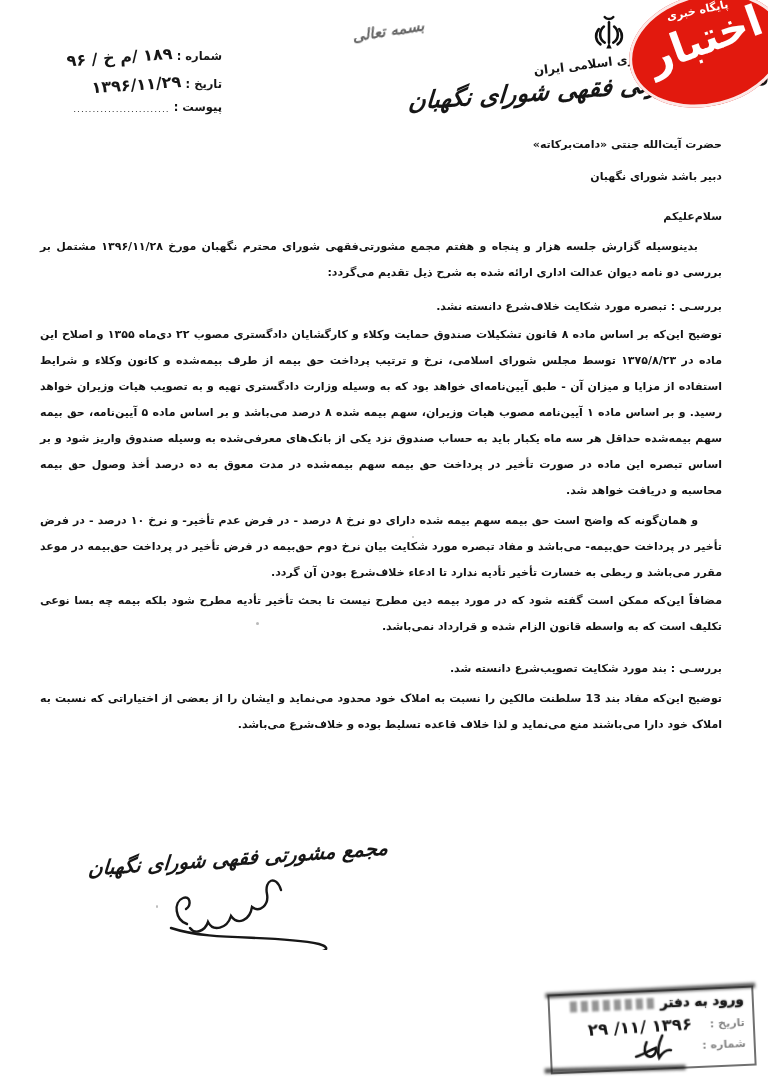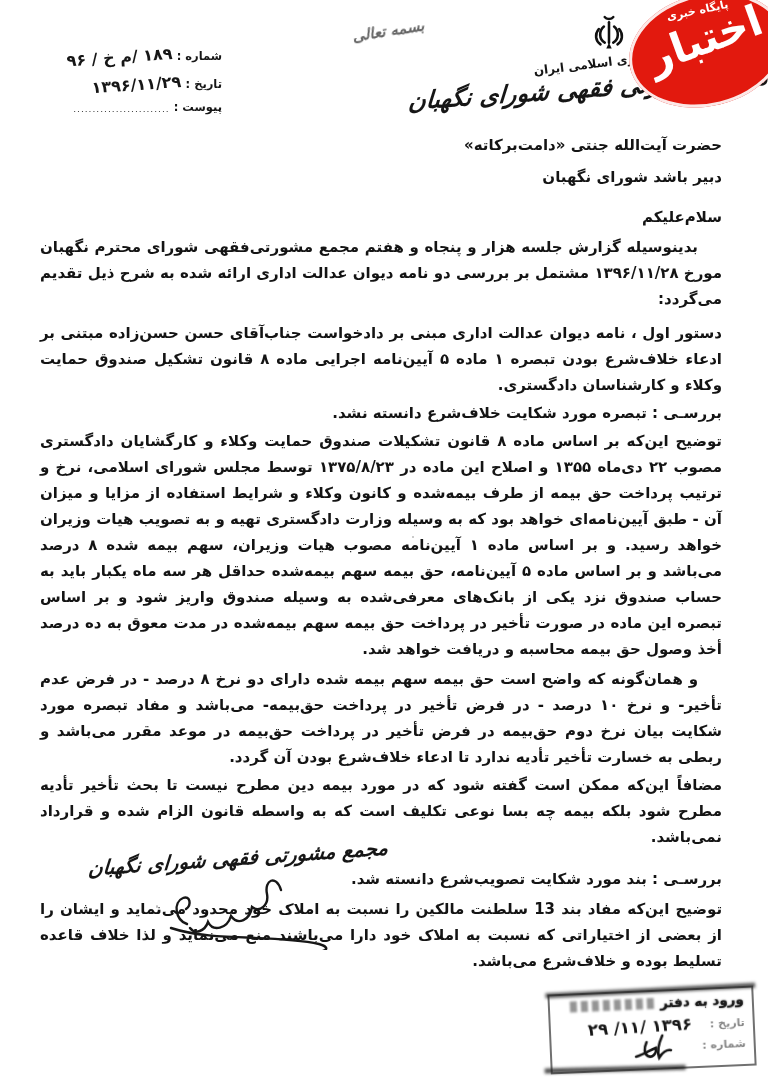--- a/index.html
+++ b/index.html
@@ -41,21 +41,21 @@
     box-shadow:inset 0 0 0 3px rgba(255,255,255,.9), inset 0 0 0 14px transparent;
   }
   .wm-top{color:#fff;font-size:11px;font-weight:700;margin-top:9px;transform:rotate(2deg);white-space:nowrap;}
   .wm-name{
     color:#fff;font-size:42px;font-weight:700;line-height:1;margin-top:2px;
     transform:rotate(-6deg);white-space:nowrap;letter-spacing:1px;
   }
   
   .body-text{position:absolute;top:132px;right:46px;left:40px;direction:rtl;}
   .body-text p{
-    margin:0;text-align:justify;font-size:15px;font-weight:700;line-height:26px;color:#141414;
+    margin:0;text-align:justify;font-size:11px;font-weight:700;line-height:26px;color:#141414;
   }
   .p-name{margin-bottom:6px !important;}
   .p-title{margin-bottom:14px !important;}
   .p-greet{margin-bottom:4px !important;}
   .p-intro{margin-bottom:8px !important;text-indent:24px;}
   .p-head{margin-bottom:2px !important;}
   .p-verdict{margin-bottom:2px !important;}
   .p-expl{margin-bottom:4px !important;}
   .p-note1{margin-bottom:2px !important;text-indent:24px;}
   .p-note2{margin-bottom:16px !important;}
@@ -140,21 +140,20 @@
   <div class="wm" id="wm-ellipse" style="background: rgb(226, 25, 14);">
     <span class="wm-top">پایگاه خبری</span>
     <span class="wm-name">اختبار</span>
   </div>
 
   <div class="body-text">
     <p class="p-name">حضرت آیت‌الله جنتی «دامت‌برکاته»</p>
     <p class="p-title">دبیر باشد شورای نگهبان</p>
     <p class="p-greet">سلام‌علیکم</p>
     <p class="p-intro">بدینوسیله گزارش جلسه هزار و پنجاه و هفتم مجمع مشورتی‌فقهی شورای محترم نگهبان مورخ ۱۳۹۶/۱۱/۲۸ مشتمل بر بررسی دو نامه دیوان عدالت اداری ارائه شده به شرح ذیل تقدیم می‌گردد:</p>
-    <p class="p-head">دستور اول ، نامه دیوان عدالت اداری مبنی بر دادخواست جناب‌آقای حسن حسن‌زاده مبتنی بر ادعاء خلاف‌شرع بودن تبصره ۱ ماده ۵ آیین‌نامه اجرایی ماده ۸ قانون تشکیل صندوق حمایت وکلاء و کارشناسان دادگستری.</p>
     <p class="p-verdict">بررسـی : تبصره مورد شکایت خلاف‌شرع دانسته نشد.</p>
     <p class="p-expl">توضیح این‌که بر اساس ماده ۸ قانون تشکیلات صندوق حمایت وکلاء و کارگشایان دادگستری مصوب ۲۲ دی‌ماه ۱۳۵۵ و اصلاح این ماده در ۱۳۷۵/۸/۲۳ توسط مجلس شورای اسلامی، نرخ و ترتیب پرداخت حق بیمه از طرف بیمه‌شده و کانون وکلاء و شرایط استفاده از مزایا و میزان آن - طبق آیین‌نامه‌ای خواهد بود که به وسیله وزارت دادگستری تهیه و به تصویب هیات وزیران خواهد رسید. و بر اساس ماده ۱ آیین‌نامه مصوب هیات وزیران، سهم بیمه شده ۸ درصد می‌باشد و بر اساس ماده ۵ آیین‌نامه، حق بیمه سهم بیمه‌شده حداقل هر سه ماه یکبار باید به حساب صندوق نزد یکی از بانک‌های معرفی‌شده به وسیله صندوق واریز شود و بر اساس تبصره این ماده در صورت تأخیر در پرداخت حق بیمه سهم بیمه‌شده در مدت معوق به ده درصد أخذ وصول حق بیمه محاسبه و دریافت خواهد شد.</p>
     <p class="p-note1">و همان‌گونه که واضح است حق بیمه سهم بیمه شده دارای دو نرخ ۸ درصد - در فرض عدم تأخیر- و نرخ ۱۰ درصد - در فرض تأخیر در پرداخت حق‌بیمه- می‌باشد و مفاد تبصره مورد شکایت بیان نرخ دوم حق‌بیمه در فرض تأخیر در پرداخت حق‌بیمه در موعد مقرر می‌باشد و ربطی به خسارت تأخیر تأدیه ندارد تا ادعاء خلاف‌شرع بودن آن گردد.</p>
     <p class="p-note2">مضافاً این‌که ممکن است گفته شود که در مورد بیمه دین مطرح نیست تا بحث تأخیر تأدیه مطرح شود بلکه بیمه چه بسا نوعی تکلیف است که به واسطه قانون الزام شده و قرارداد نمی‌باشد.</p>
     <p class="p-verdict2">بررسـی : بند مورد شکایت تصویب‌شرع دانسته شد.</p>
     <p class="p-expl2">توضیح این‌که مفاد بند 13 سلطنت مالکین را نسبت به املاک خود محدود می‌نماید و ایشان را از بعضی از اختیاراتی که نسبت به املاک خود دارا می‌باشند منع می‌نماید و لذا خلاف قاعده تسلیط بوده و خلاف‌شرع می‌باشد.</p>
   </div>
 
   <div class="sig">
     <span class="sig-org">مجمع مشورتی فقهی شورای نگهبان</span>

